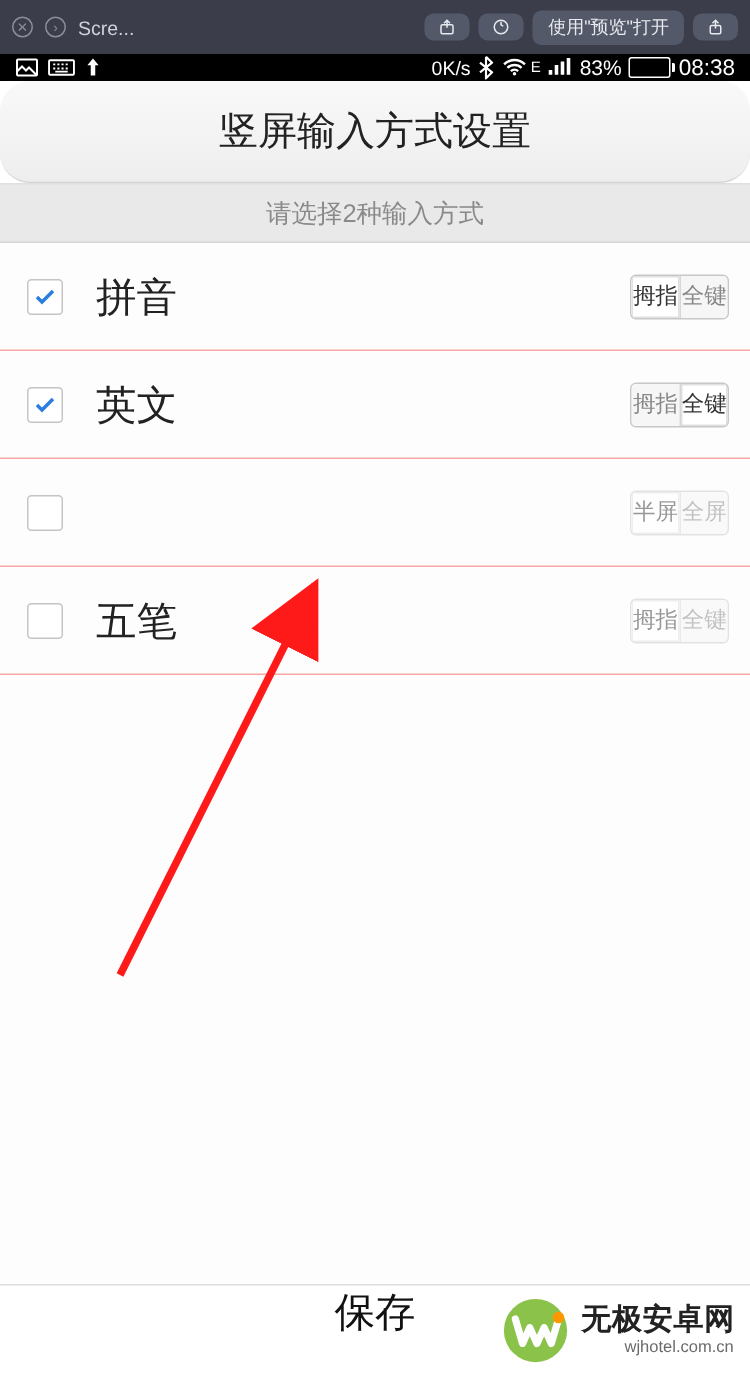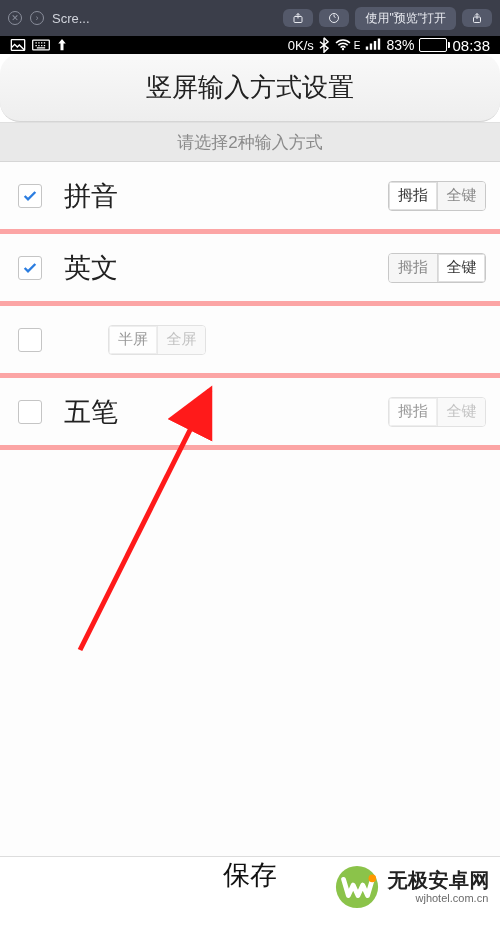--- a/index.html
+++ b/index.html
@@ -73,24 +73,25 @@
       height: 40px;
       background: #e9e9e9;
       border-top: 1px solid #e0e0e0;
       border-bottom: 1px solid #d6d6d6;
       display: flex; align-items: center; justify-content: center;
       font-size: 17px; color: #8a8a8a;
     }
     .list-row {
       height: 72px;
       background: #fdfdfd;
-      border-bottom: 5px solid #fca5a5;
+      border-bottom: 1px solid #fca5a5;
       display: flex; align-items: center;
       padding: 0 14px 0 18px;
       gap: 22px;
+      justify-content: space-between;
     }
     .checkbox {
       width: 24px; height: 24px;
       border: 1px solid #c5c5c5;
       border-radius: 3px;
       background: #fff;
       display: flex; align-items: center; justify-content: center;
     }
     .checkbox.checked svg { display: block; }
     .checkbox svg { display: none; }
@@ -100,21 +101,21 @@
     }
     .seg {
       display: flex;
       border: 1px solid #c8c8c8;
       border-radius: 4px;
       overflow: hidden;
       height: 30px;
     }
     .seg .seg-btn {
       font-size: 15px;
-      width: 48px;
+      width: 32px;
       display: flex; align-items: center; justify-content: center;
       color: #888;
       background: #f6f6f6;
     }
     .seg .seg-btn.active {
       background: #fff; color: #333;
       box-shadow: inset 0 0 0 1px rgba(0,0,0,0.12);
     }
     .seg .seg-btn + .seg-btn { border-left: 1px solid #d6d6d6; }
     .seg.disabled { opacity: 0.5; margin-left: 44px; }
@@ -133,21 +134,21 @@
     }
     .watermark {
       position: absolute;
       right: 10px; bottom: 18px;
       display: flex; align-items: center; gap: 8px;
       z-index: 20;
     }
     .watermark .wlogo {
       width: 46px; height: 46px;
     }
-    .watermark .wtxt { display: flex; flex-direction: column; line-height: 1.15; }
+    .watermark .wtxt { display: flex; flex-direction: column; line-height: 1.15; text-align: center; }
     .watermark .wtxt .t1 { font-size: 20px; font-weight: 700; color: #222; letter-spacing: 0.5px; }
     .watermark .wtxt .t2 { font-size: 11px; color: #6a6a6a; margin-left: 28px; }
     .arrow-annot {
       position: absolute;
       z-index: 15;
       left: 60px; top: 370px;
       pointer-events: none;
     }
   </style>
 </head>

